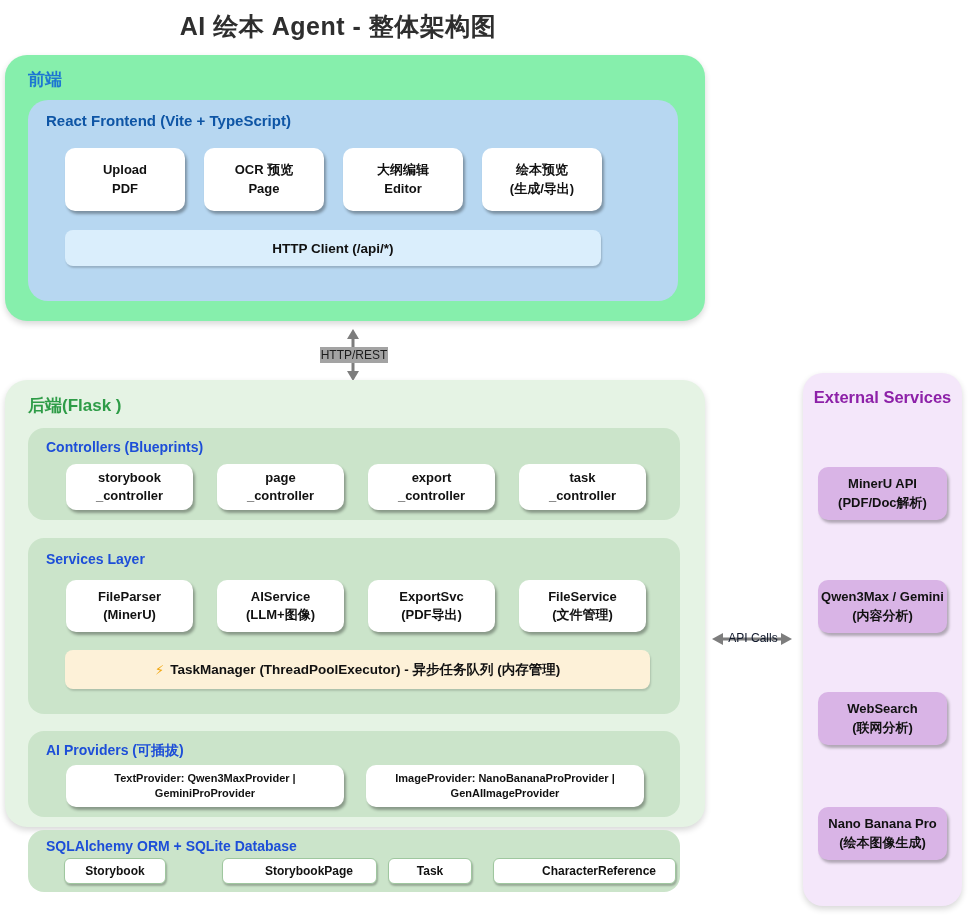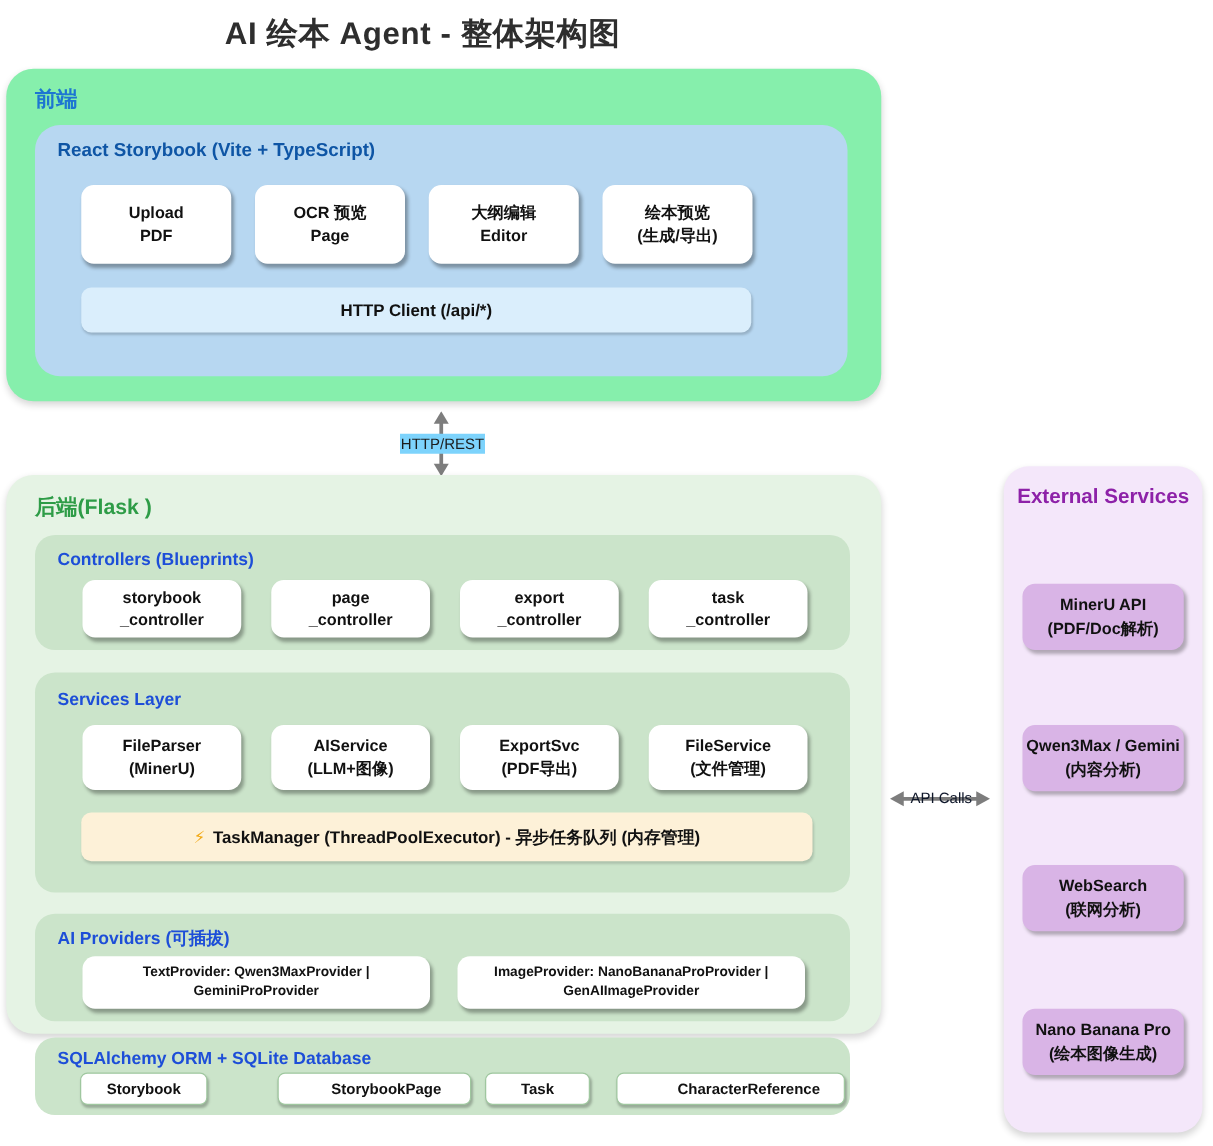--- a/index.html
+++ b/index.html
@@ -23,21 +23,21 @@
         text-align:center;font-weight:bold;font-size:13px;line-height:1.4;white-space:pre-line;
         box-shadow:2px 3px 3px rgba(0,0,0,.33);color:#111;}
   .fe-box{width:120px;height:63px;}
   .http-client{position:absolute;left:37px;top:130px;width:536px;height:36px;background:#daeefc;
                border-radius:8px;display:flex;align-items:center;justify-content:center;
                font-weight:bold;font-size:13.5px;box-shadow:1px 2px 2px rgba(0,0,0,.18);}
 
   
   .conn-v{position:absolute;left:345px;top:329px;width:16px;height:52px;}
   .conn-v-label{position:absolute;left:320px;top:347px;width:68px;text-align:center;
-                font-size:12px;color:#1c1c1c;background:#7dd3fc;padding:1px 0;}
+                font-size:12px;color:#1c1c1c;background:#a3a3a3;padding:1px 0;}
   .conn-h{position:absolute;left:712px;top:631px;width:80px;height:16px;}
   .conn-h-label{position:absolute;left:725px;top:631px;width:56px;text-align:center;
                 font-size:12px;color:#0f172a;}
   .arrow-fill{fill:#7d7d7d;}
   .arrow-stroke{stroke:#7d7d7d;stroke-width:3;}
 
   
   .backend{left:5px;top:380px;width:700px;height:447px;background:#e5f3e4;}
   .be-label{left:23px;top:14px;font-size:17px;color:#2e9c47;}
   .bsection{position:absolute;left:23px;width:652px;background:#cbe4ca;border-radius:16px;}
@@ -75,21 +75,21 @@
 </head>
 <body>
 
 <div class="stage">
 
   <div class="title">AI 绘本 Agent - 整体架构图</div>
 
   <section class="panel frontend">
     <div class="panel-label fe-label">前端</div>
     <div class="fe-inner">
-      <div class="fe-inner-label">React Storybook (Vite + TypeScript)</div>
+      <div class="fe-inner-label">React Frontend (Vite + TypeScript)</div>
       <div class="fe-boxes">
         <div class="node fe-box">Upload
 PDF</div>
         <div class="node fe-box">OCR 预览
 Page</div>
         <div class="node fe-box">大纲编辑
 Editor</div>
         <div class="node fe-box">绘本预览
 (生成/导出)</div>
       </div>

